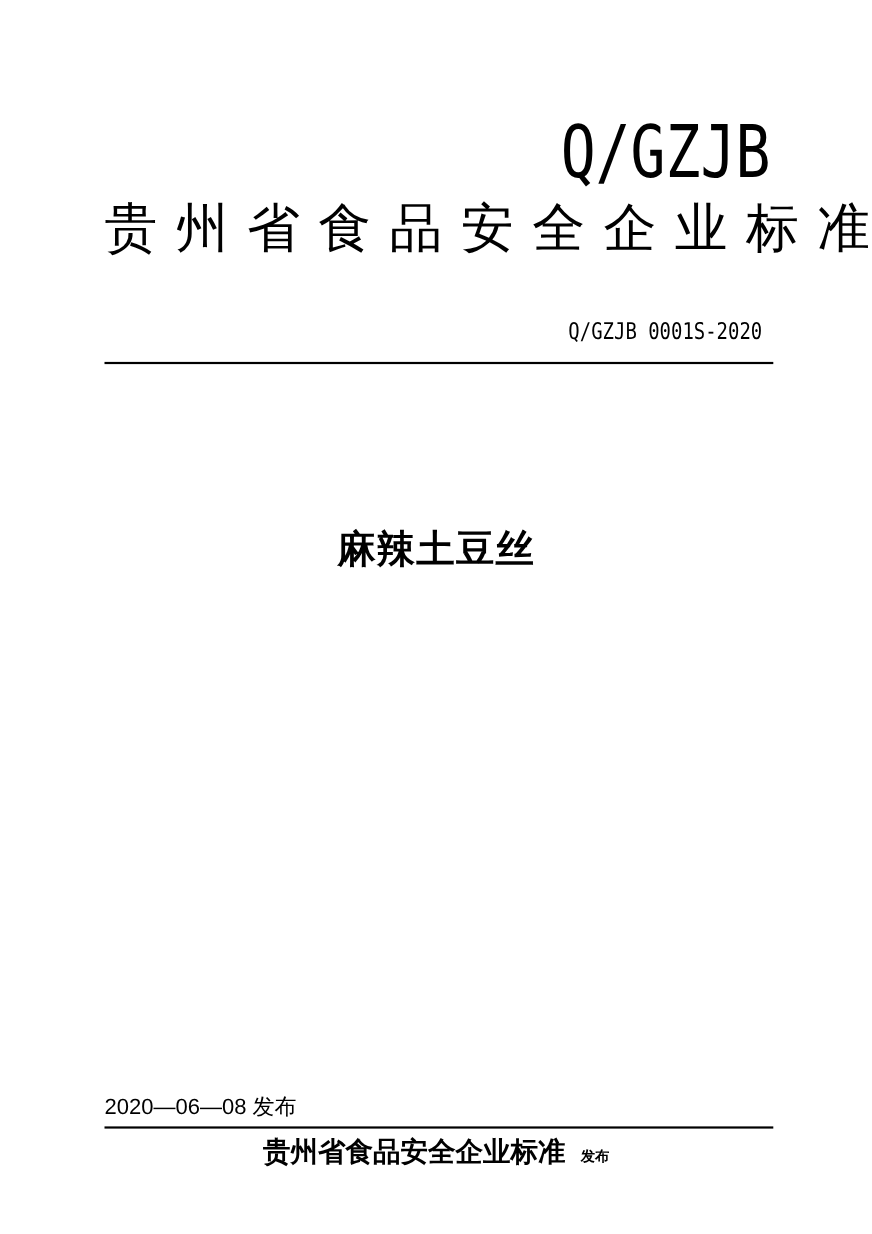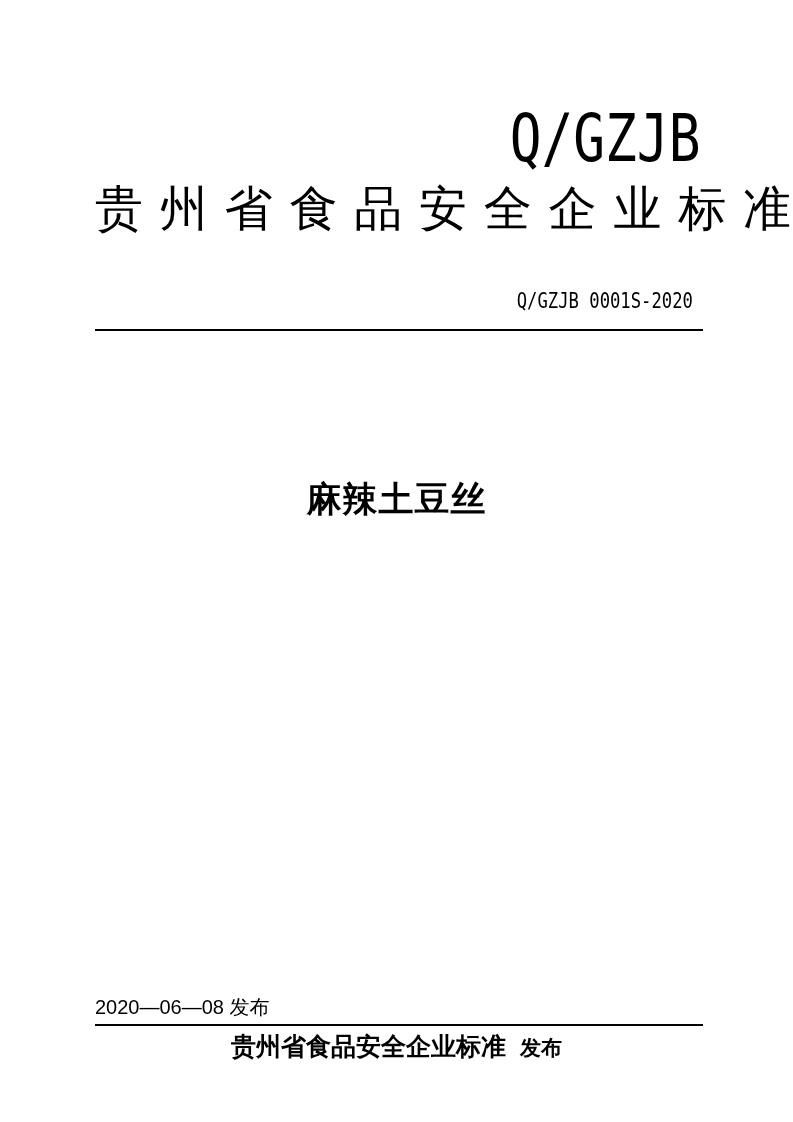--- a/index.html
+++ b/index.html
@@ -87,21 +87,21 @@
   .publisher {
     position: absolute;
     left: 0;
     width: 100%;
     top: 1030px;
     text-align: center;
     font-weight: bold;
     white-space: nowrap;
   }
   .pub-name { font-size: 25px; }
-  .pub-suffix { font-size: 21px; margin-left: 14px; text-align: center; }
+  .pub-suffix { font-size: 13px; margin-left: 14px; text-align: center; }
 </style>
 </head>
 <body>
 
 <div class="page">
 
   <div class="doc-code">Q/GZJB</div>
 
   <div class="std-title">贵州省食品安全企业标准</div>
 

